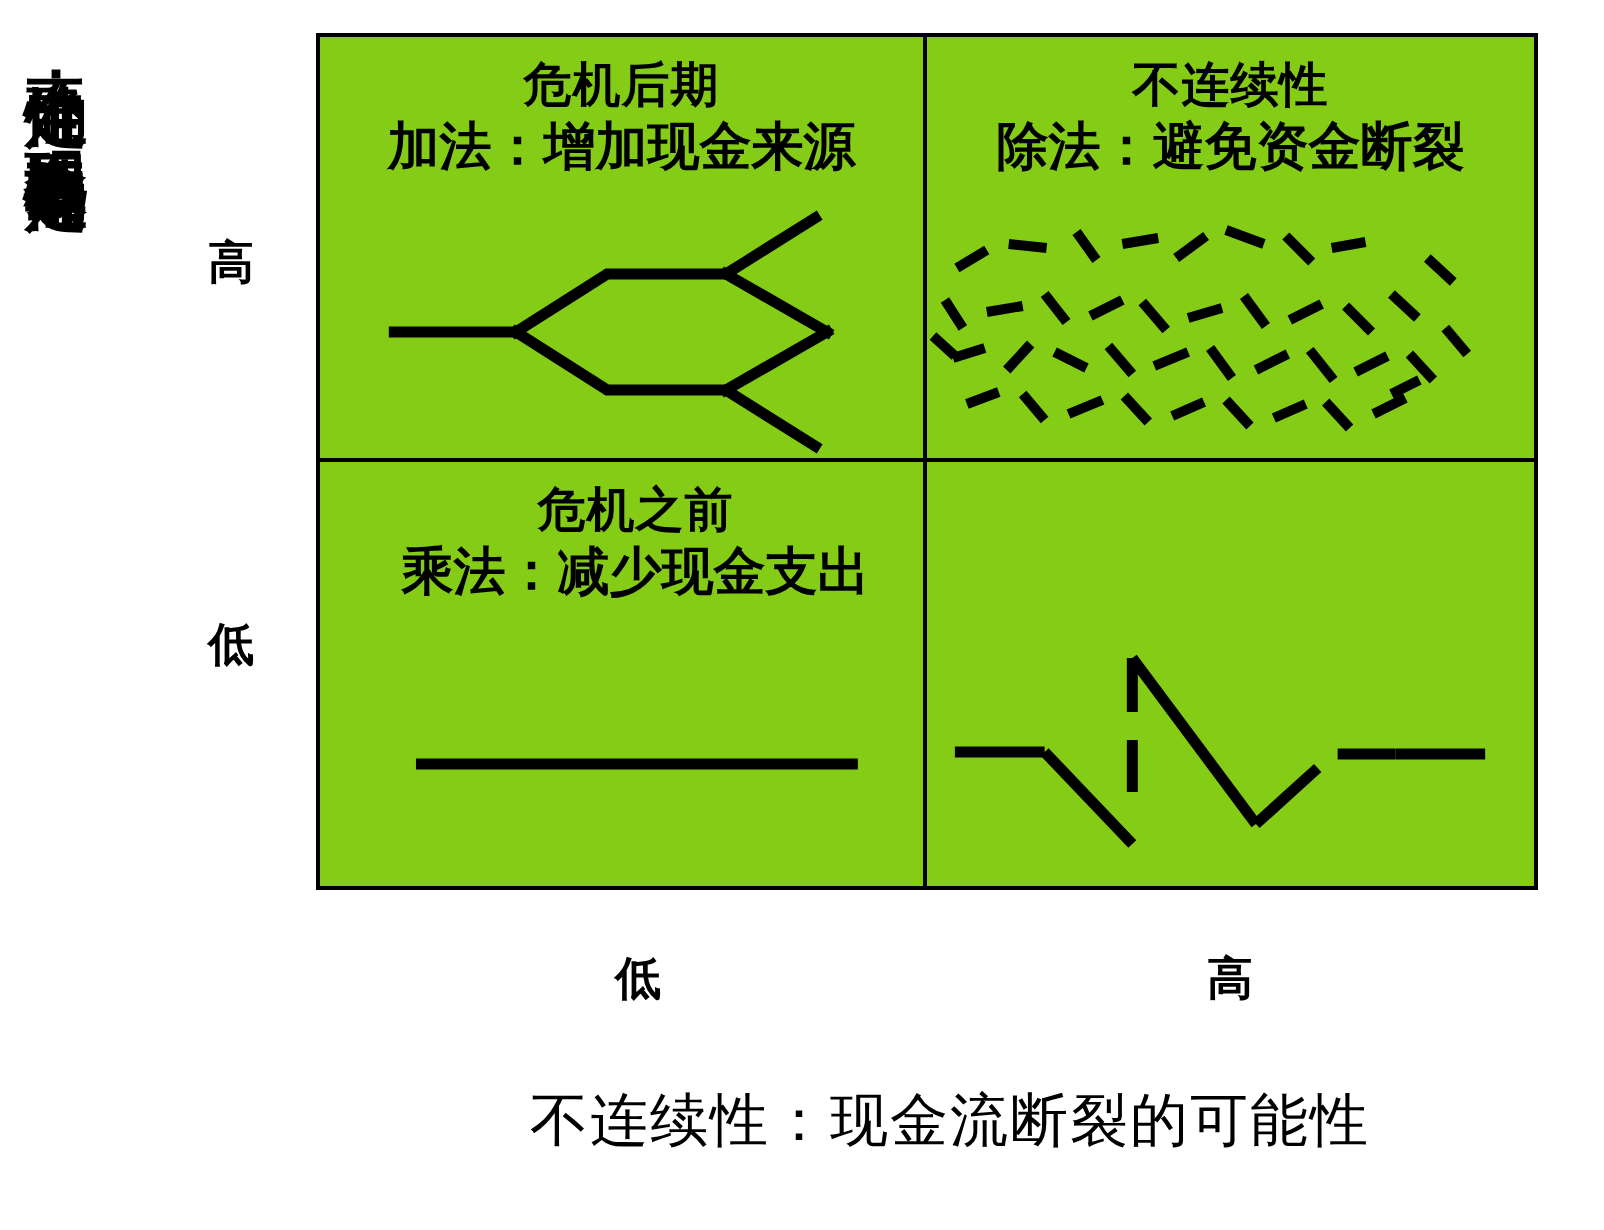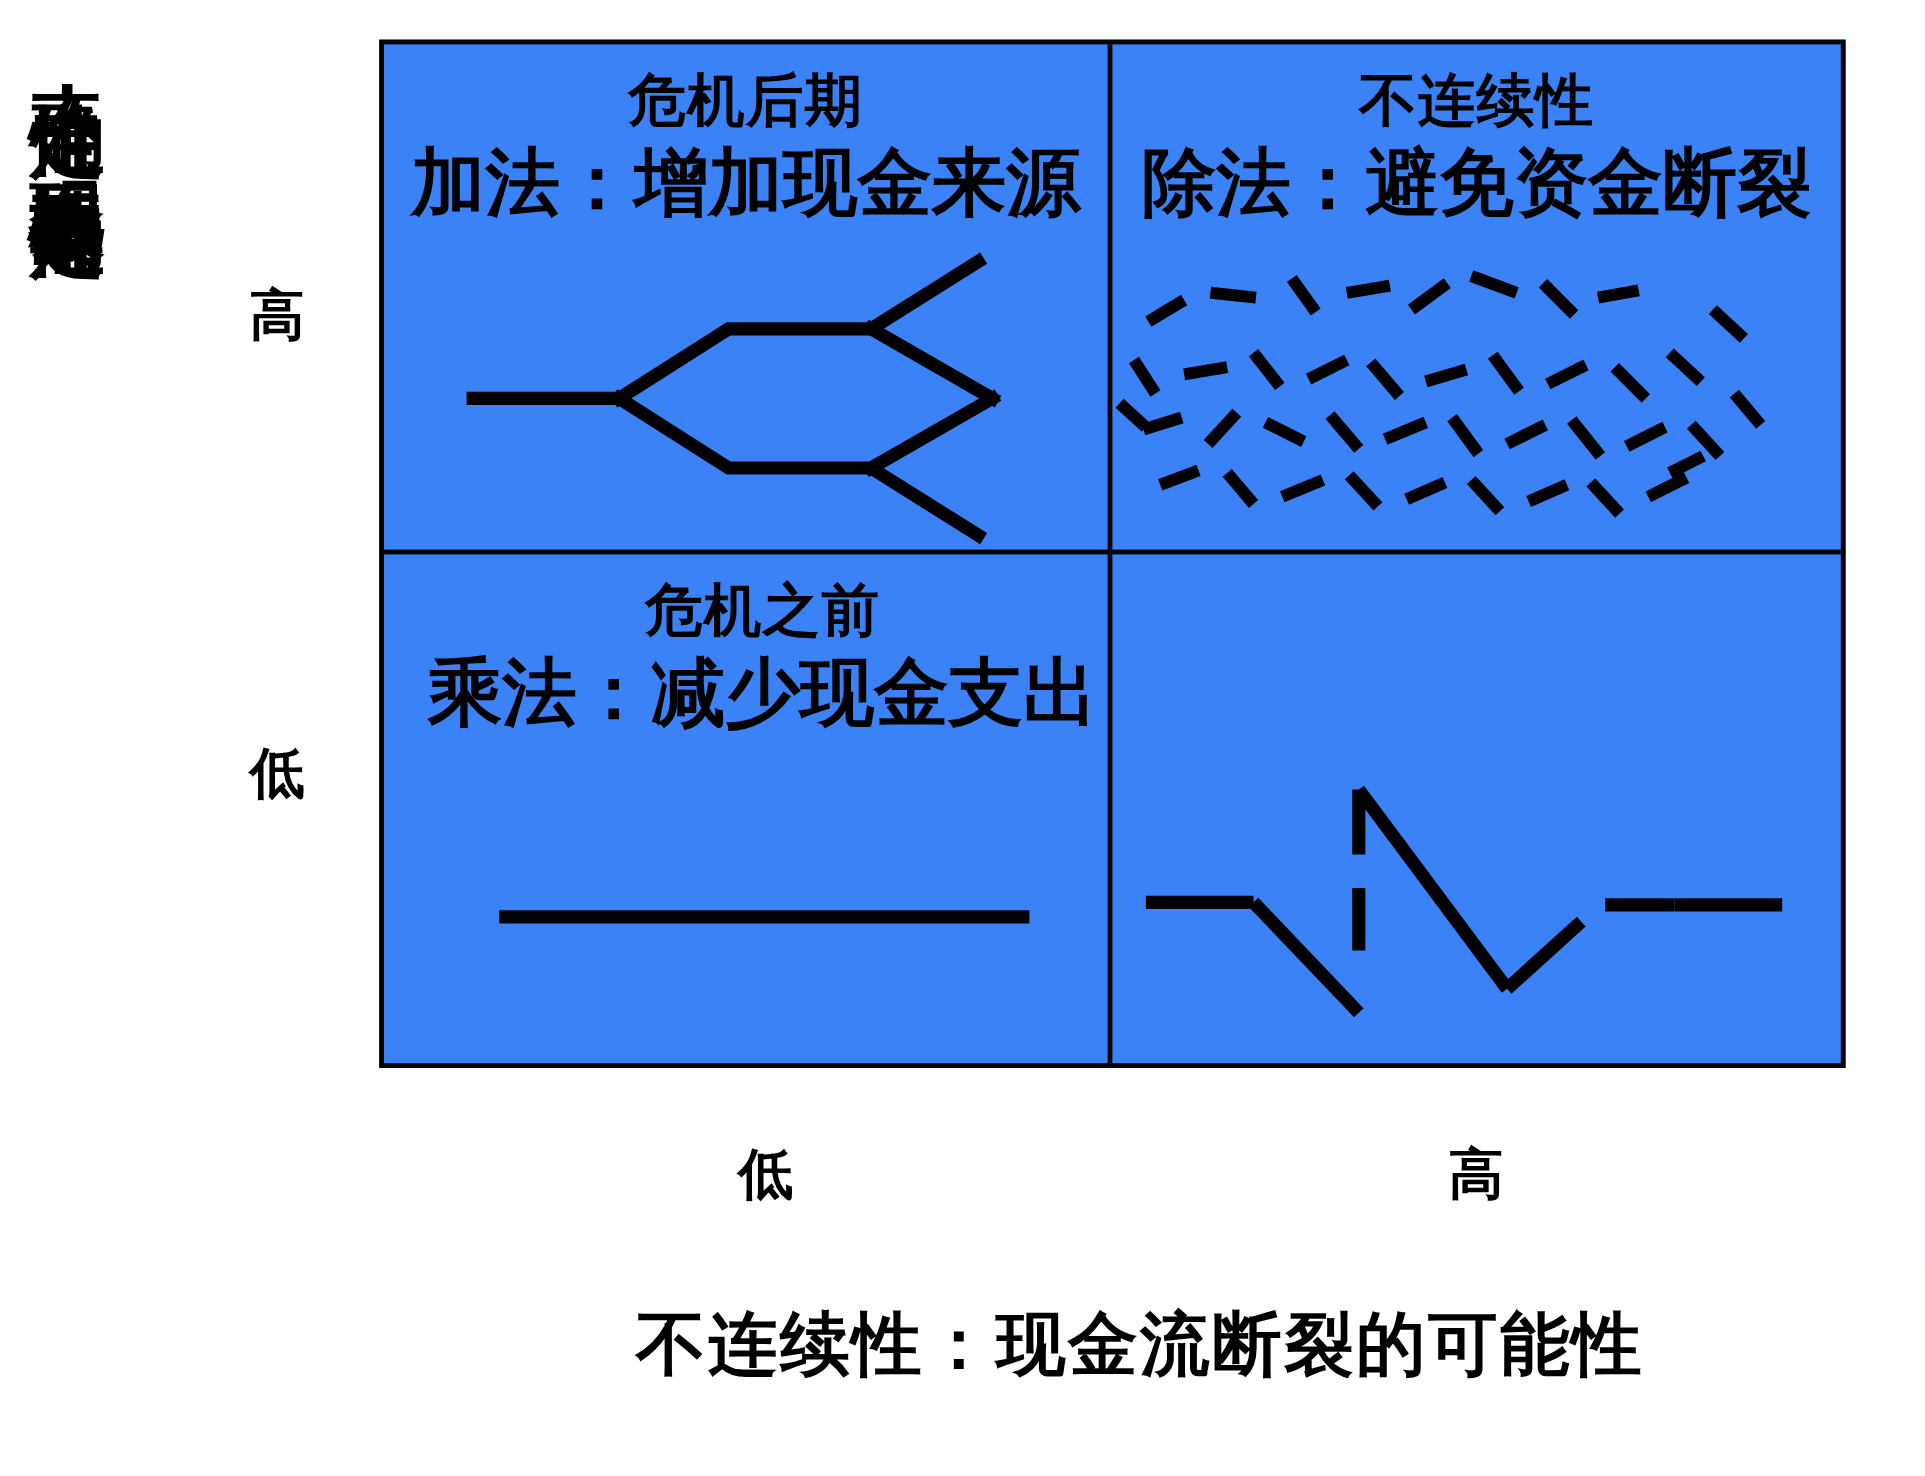--- a/index.html
+++ b/index.html
@@ -62,58 +62,58 @@
   #x-tick-high { left: 1130px; }
 
   
   #x-axis-title {
     position: absolute;
     left: 320px;
     top: 1082px;
     width: 1260px;
     text-align: center;
     font-size: 58px;
-    font-weight: bold;
+    font-weight: normal;
     letter-spacing: 2px;
   }
 
   
   #matrix {
     position: absolute;
     left: 316px;
     top: 33px;
     width: 1222px;
     height: 857px;
     border: 4px solid #000;
     box-sizing: border-box;
     display: grid;
     grid-template-columns: 1fr 1fr;
     grid-template-rows: 1fr 1fr;
-    background: #3b82f6;
+    background: #84cc16;
   }
   .cell {
     position: relative;
     box-sizing: border-box;
     overflow: hidden;
   }
   #cell-top-left    { border-right: 4px solid #000; border-bottom: 4px solid #000; }
   #cell-top-right   { border-bottom: 4px solid #000; }
   #cell-bottom-left { border-right: 4px solid #000; margin-left: 28px; }
 
   .cell-title {
     text-align: center;
     font-size: 48px;
     font-weight: bold;
     letter-spacing: 1px;
     margin-top: 22px;
     line-height: 1.05;
   }
   .cell-subtitle {
     text-align: center;
-    font-size: 62px;
+    font-size: 52px;
     font-weight: bold;
     letter-spacing: 0px;
     margin-top: 10px;
     line-height: 1.05;
   }
   .cell-art {
     position: absolute;
     left: 0;
     right: 0;
     bottom: 0;

